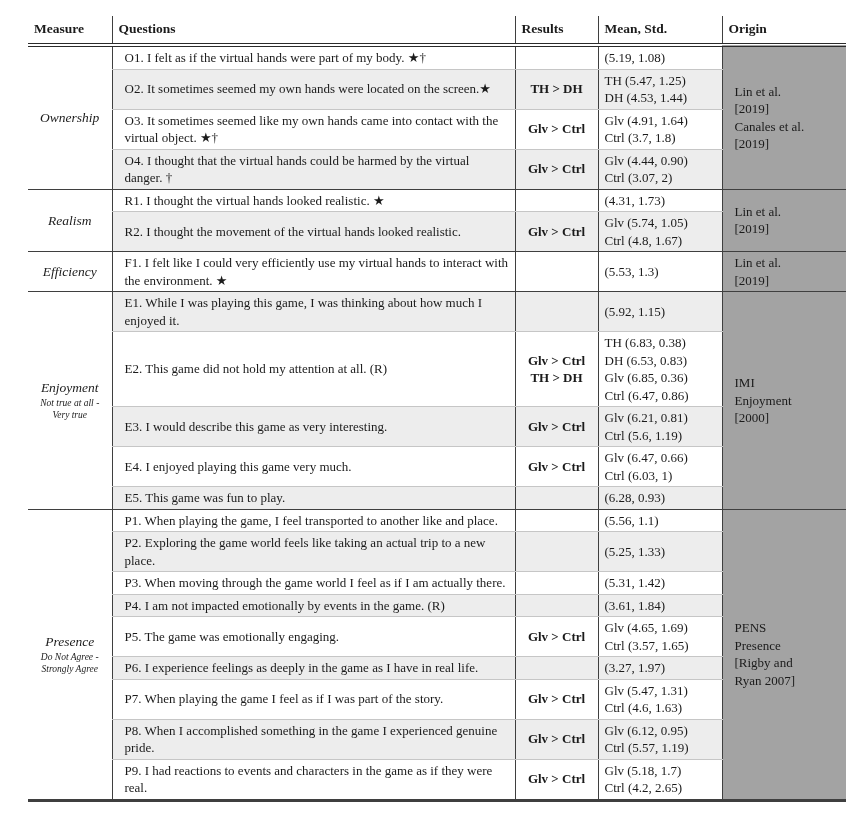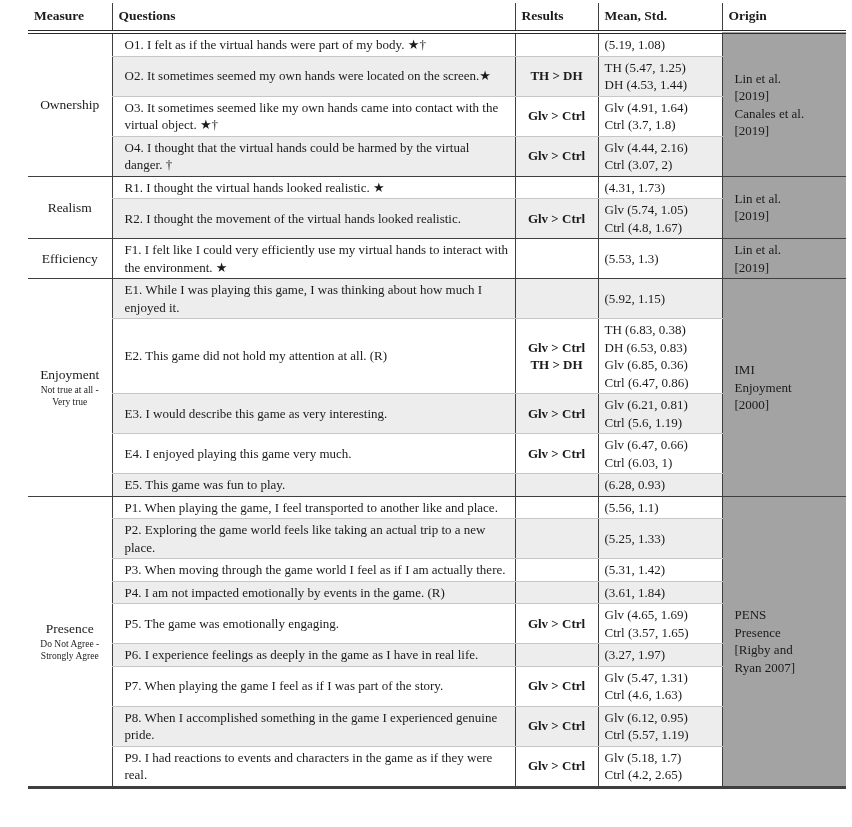--- a/index.html
+++ b/index.html
@@ -5,21 +5,21 @@
   html, body {
     margin: 0; padding: 0;
     width: 852px; height: 827px;
     background: #ffffff;
     overflow: hidden;
     font-family: "Liberation Serif", "DejaVu Serif", serif;
     color: #1b1b1b;
   }
   .page {
     position: absolute;
-    top: 3px; left: 28px;
+    top: 16px; left: 28px;
     width: 818px;
   }
   table.qtable {
     border-collapse: collapse;
     table-layout: fixed;
     width: 818px;
     font-size: 13px;
     border-bottom: 3px solid var(--rule-dark, #3f3f3f);
   }
   th {
@@ -50,20 +50,21 @@
   }
   td.m {
     border-right: 1px solid var(--rule-dark, #3f3f3f);
     white-space: pre-line;
   }
   td.measure {
     text-align: center;
     background: #ffffff;
     border-bottom: 1.5px solid var(--rule-dark, #3f3f3f);
     padding: 2px 2px;
+    font-style: italic;
   }
   td.origin {
     background: #a3a3a3;
     border-bottom: 1.5px solid var(--rule-dark, #3f3f3f);
     padding-left: 12px;
     white-space: pre-line;
   }
   .measure-label { font-size: 13.5px; line-height: 17px; }
   .measure-sub {
     font-size: 9.5px;
@@ -123,21 +124,21 @@
         </tr>
         <tr class="sep">
           <td class="q">O3. It sometimes seemed like my own hands came into contact with the virtual object. ★†</td>
           <td class="r">Glv &gt; Ctrl</td>
           <td class="m">Glv (4.91, 1.64)
 Ctrl (3.7, 1.8)</td>
         </tr>
         <tr class="shaded section-end">
           <td class="q">O4. I thought that the virtual hands could be harmed by the virtual danger. †</td>
           <td class="r">Glv &gt; Ctrl</td>
-          <td class="m">Glv (4.44, 2.16)
+          <td class="m">Glv (4.44, 0.90)
 Ctrl (3.07, 2)</td>
         </tr>
         <tr class="sep">
           <td class="measure" rowspan="2">
             <div class="measure-label">Realism</div>
           </td>
           <td class="q">R1. I thought the virtual hands looked realistic. ★</td>
           <td class="r"></td>
           <td class="m">(4.31, 1.73)</td>
           <td class="origin" rowspan="2">Lin et al.

